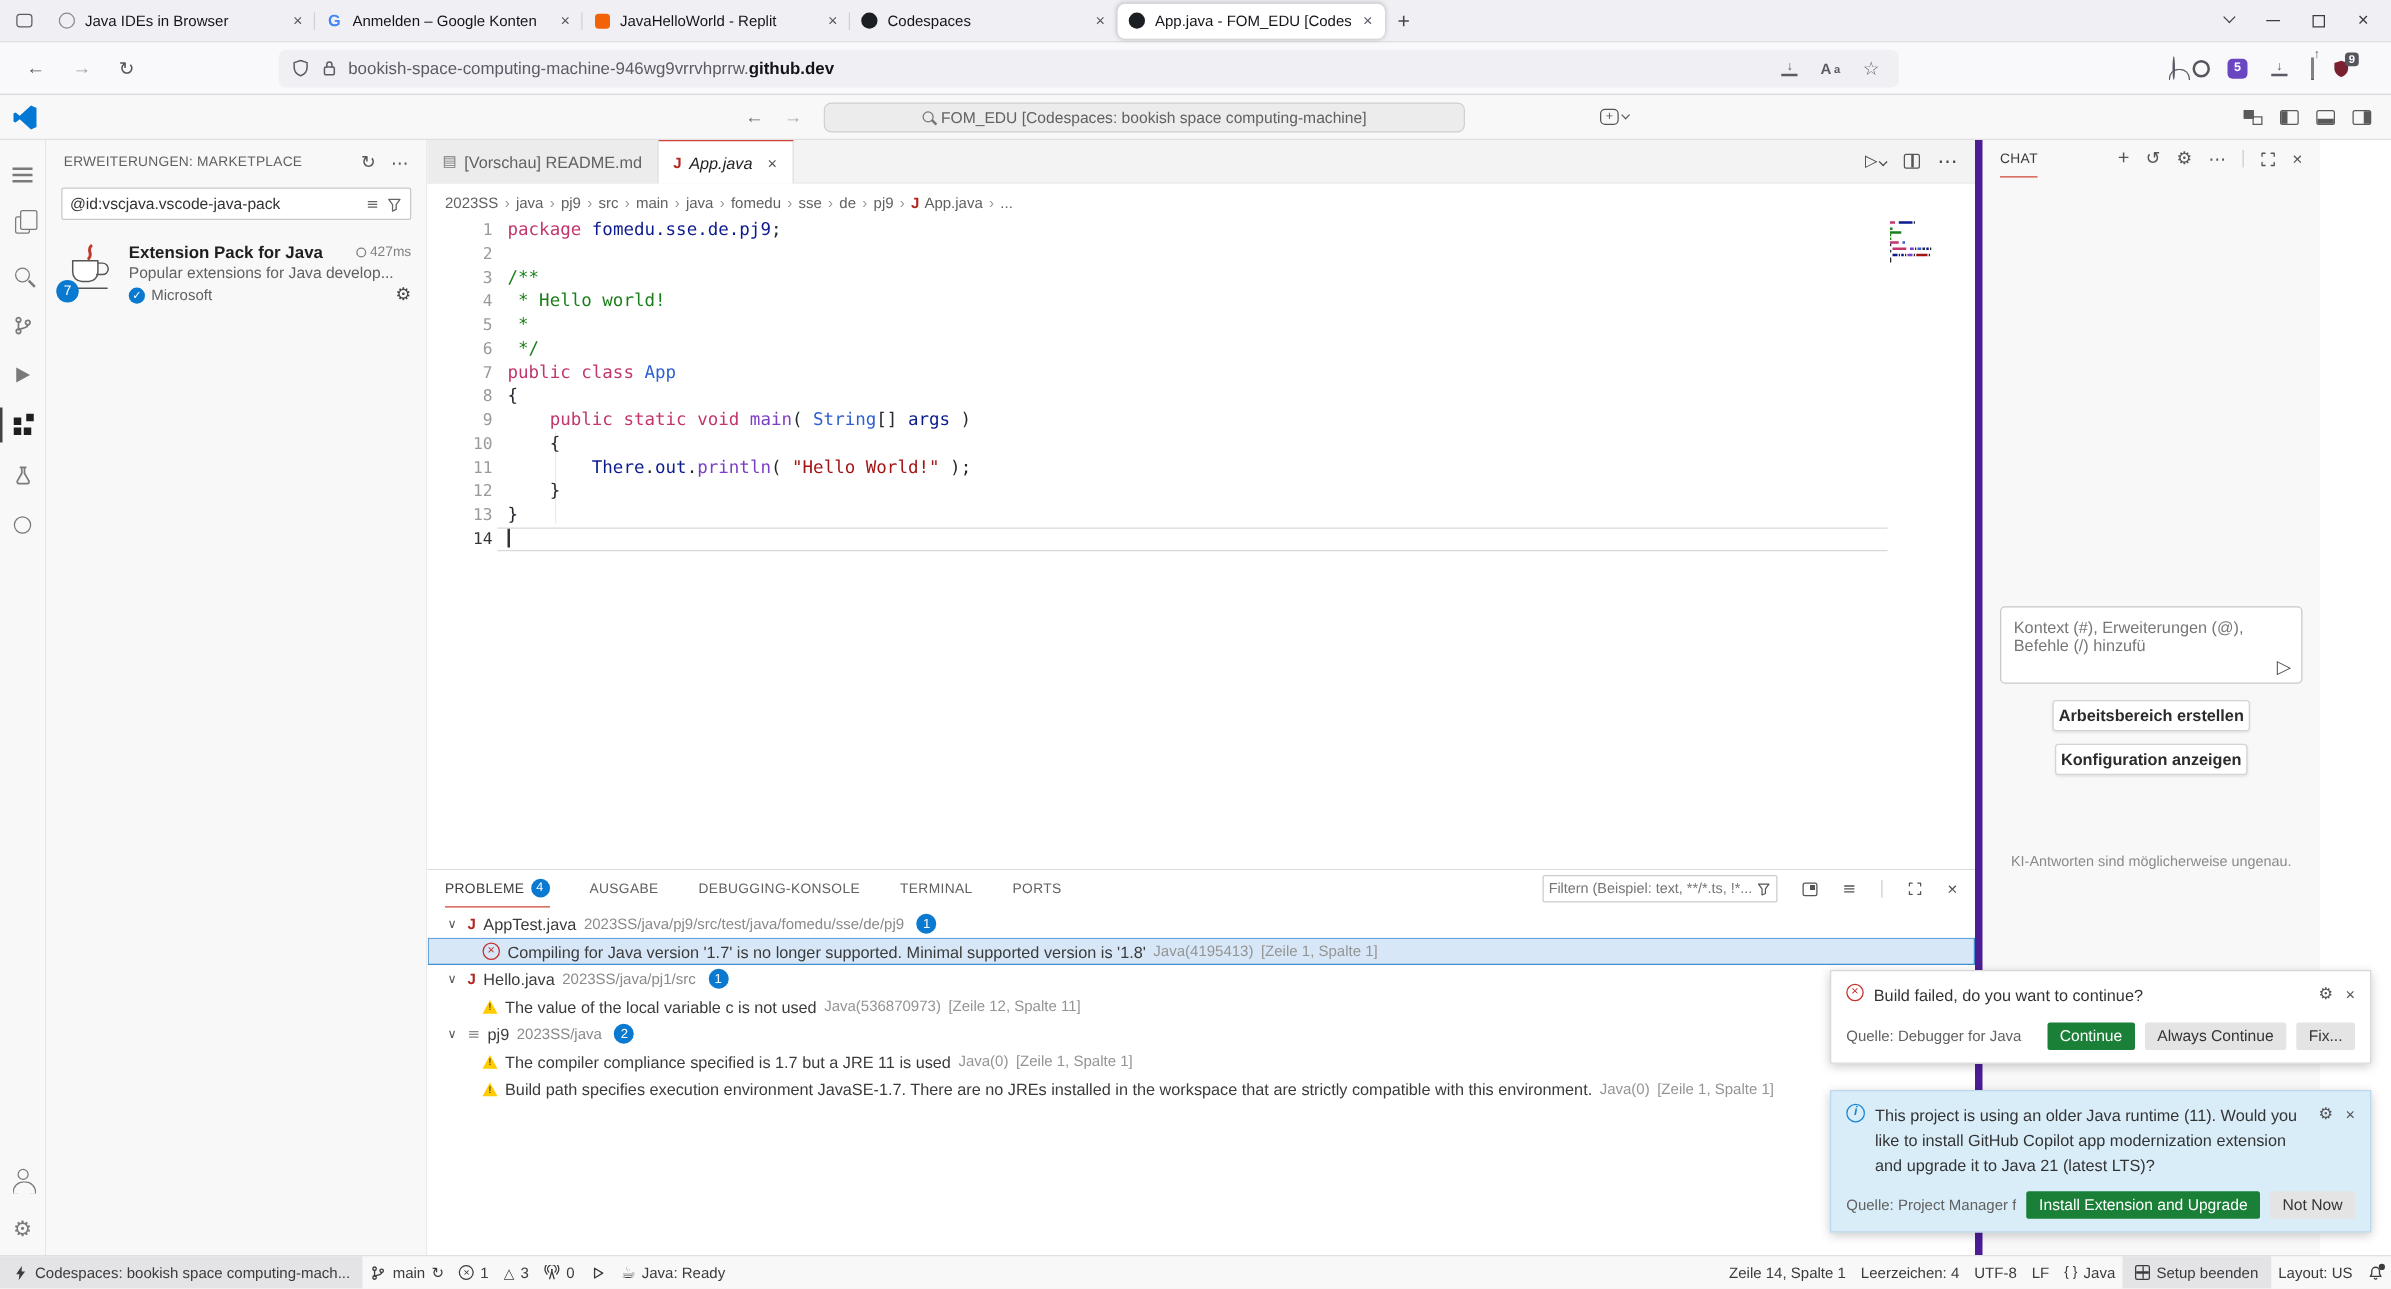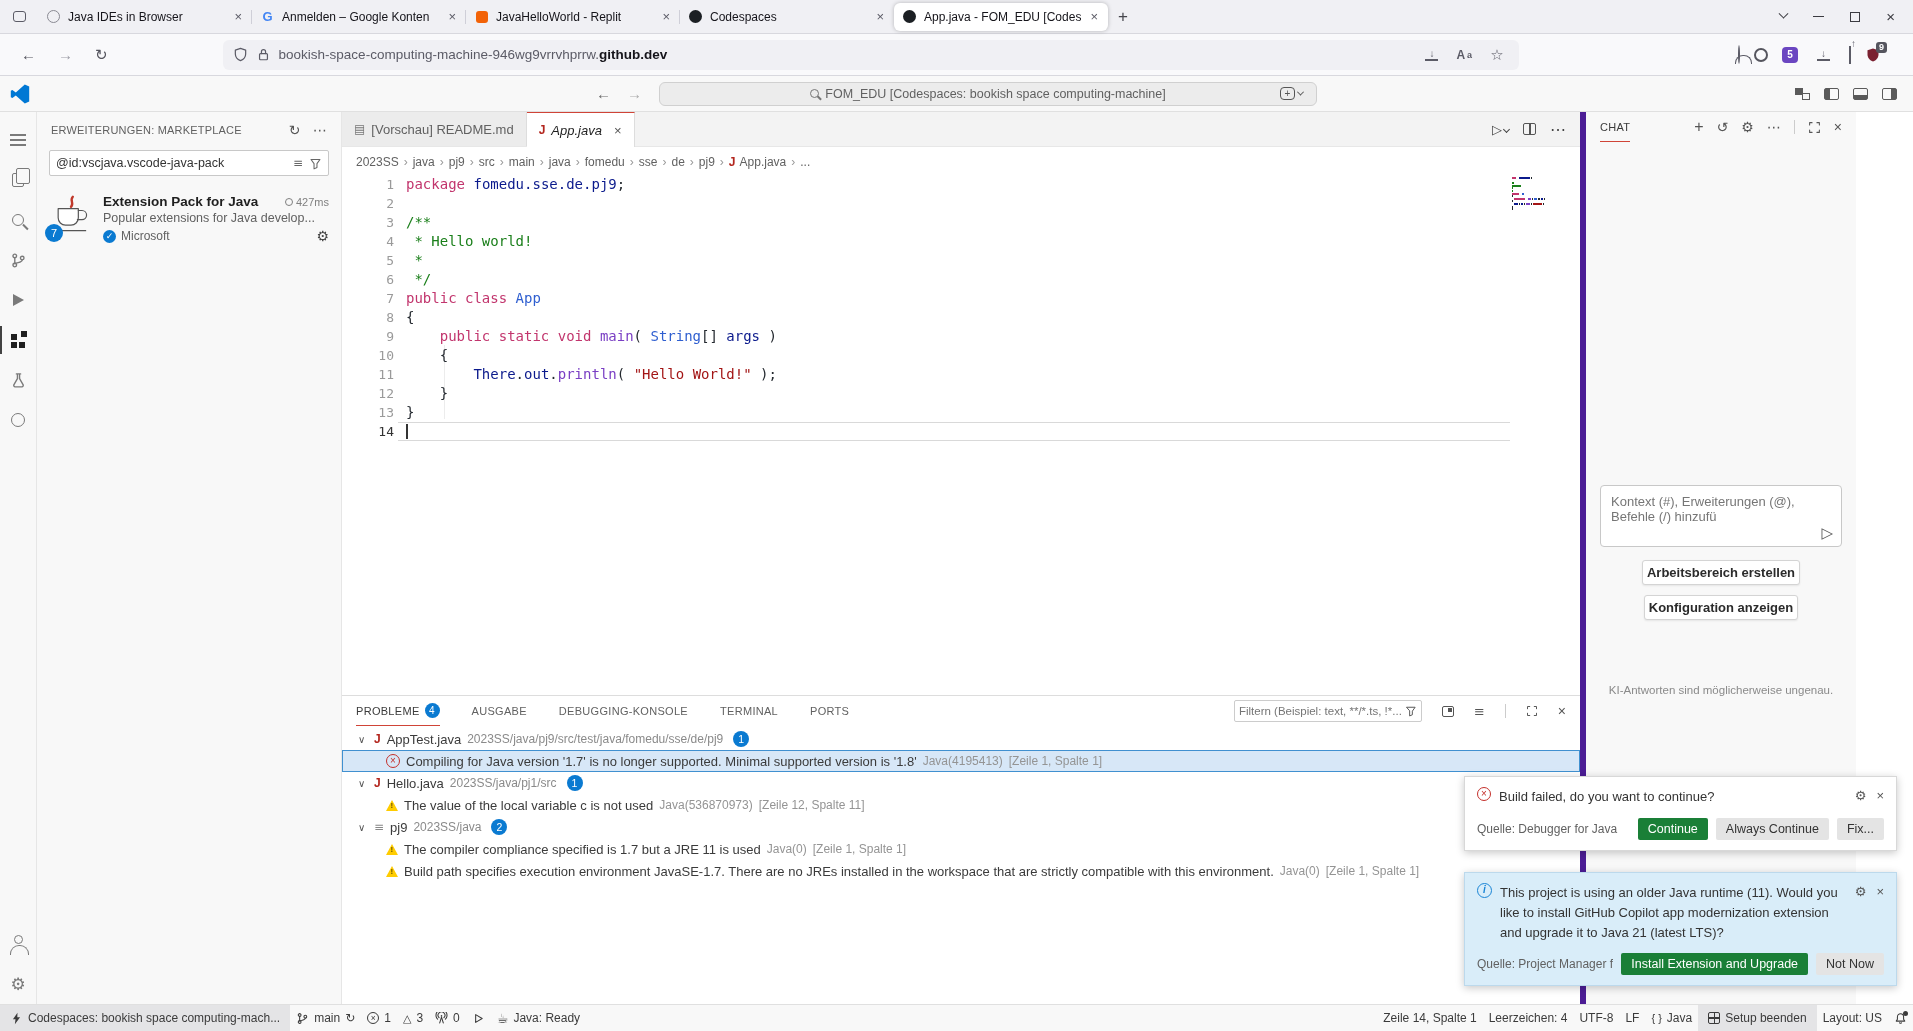--- a/index.html
+++ b/index.html
@@ -44,21 +44,21 @@
   .i-ring{width:14px;height:14px;border:2px solid #55555e;border-radius:50%}
   .extbadge{position:relative;width:16px;height:16px;background:#6b46c1;border-radius:4px;color:#fff;font-size:10px;font-weight:bold;display:flex;align-items:center;justify-content:center}
   .shield9{position:relative;width:16px;height:16px;color:#7a2030}
   .shield9 .pill{position:absolute;top:-5px;right:-6px;background:#55555e;color:#fff;font-size:9px;font-weight:bold;border-radius:3px;padding:0 3px;line-height:11px}
   .i-bars{width:15px;height:1.8px;background:#45454c;box-shadow:0 5px #45454c,0 10px #45454c;margin-bottom:10px}
 
   
   .vs-title{height:36px;background:#f8f8f8;border-bottom:1px solid #e0e0e0;display:flex;align-items:center;padding:0 10px;position:relative}
   .vslogo{width:20px;height:20px}
   .histarrows{position:absolute;left:596px;display:flex;gap:16px;color:#6a6a6a;font-size:15px}
-  .cmdcenter{position:absolute;left:659px;width:658px;height:24px;background:#ececec;border:1px solid #d0d0d0;border-radius:6px;display:flex;align-items:center;justify-content:center;gap:6px;font-size:12.5px;color:#616161}
+  .cmdcenter{position:absolute;left:659px;width:513px;height:24px;background:#ececec;border:1px solid #d0d0d0;border-radius:6px;display:flex;align-items:center;justify-content:center;gap:6px;font-size:12.5px;color:#616161}
   .i-search{width:9px;height:9px;border:1.6px solid #777;border-radius:50%;position:relative;display:inline-block}
   .i-search::after{content:"";position:absolute;width:5px;height:1.6px;background:#777;transform:rotate(45deg);right:-4px;bottom:-2px}
   .copi{position:absolute;left:1280px;display:flex;align-items:center;gap:3px;color:#555}
   .copi .bub{width:15px;height:13px;border:1.5px solid #555;border-radius:4px;font-size:10px;line-height:11px;text-align:center}
   .copi .chev{width:5px;height:5px;border-color:#555}
   .laygrp{margin-left:auto;display:flex;align-items:center;gap:14px;padding-right:6px}
   .lay{width:15px;height:12px;border:1.5px solid #5a5a5a;border-radius:2px;position:relative}
   .lay::before{content:"";position:absolute;background:#5a5a5a}
   .lay-left::before{left:0;top:0;bottom:0;width:5px}
   .lay-bottom::before{left:0;right:0;bottom:0;height:4px}

